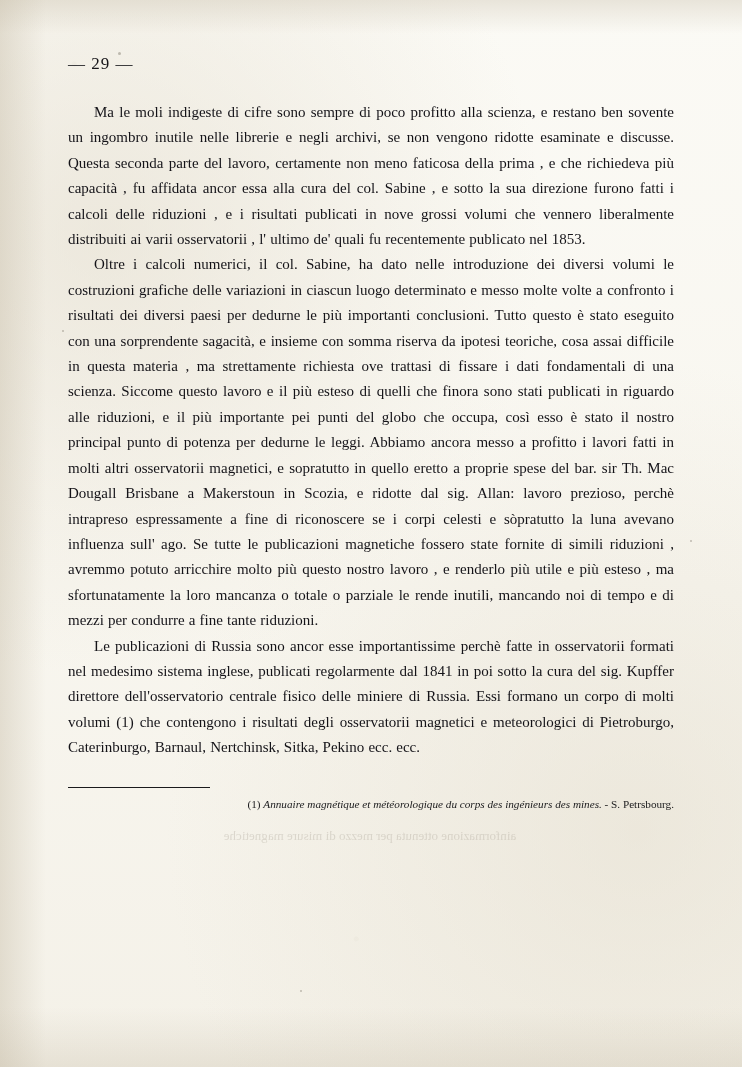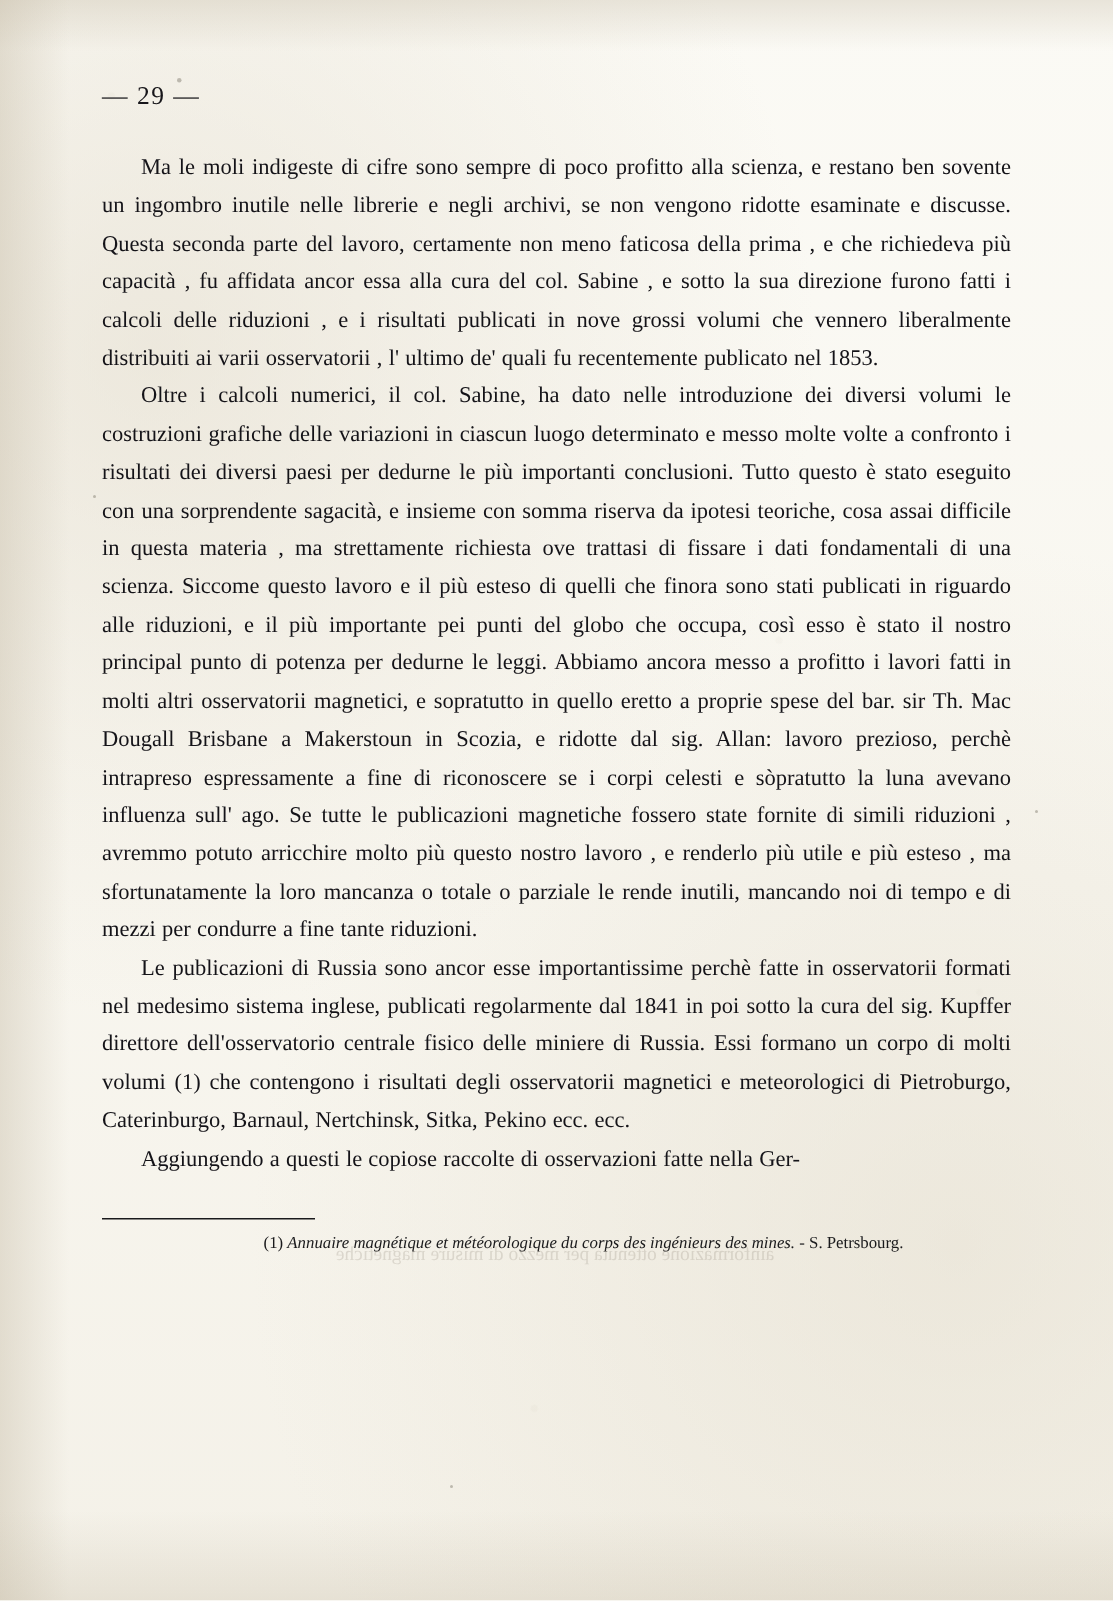--- a/index.html
+++ b/index.html
@@ -67,21 +67,21 @@
     margin-left: 0;
     width: 142px;
     height: 0;
     border-top: 1.4px solid #1a1a1c;
   }
   .footnote {
     margin-top: 9px;
     font-size: 11.2px;
     line-height: 15px;
     color: #1a1a1c;
-    text-align: center;
+    text-align: right;
     padding-left: 36px;
   }
   .footnote .it {
     font-style: italic;
   }
   .bleed {
     position: absolute;
     left: 90px;
     top: 826px;
     width: 560px;
@@ -133,21 +133,20 @@
   <div class="speck" style="left:690px;top:540px;width:2px;height:2px;"></div>
   <div class="speck" style="left:300px;top:990px;width:2px;height:2px;"></div>
 
   <div class="content">
 
     <div class="page-number-line">— 29 —</div>
 
     <p class="para">Ma le moli indigeste di cifre sono sempre di poco profitto alla scienza, e restano ben sovente un ingombro inutile nelle librerie e negli archivi, se non vengono ridotte esaminate e discusse. Questa seconda parte del lavoro, certamente non meno faticosa della prima , e che richiedeva più capacità , fu affidata ancor essa alla cura del col. Sabine , e sotto la sua direzione furono fatti i calcoli delle riduzioni , e i risultati publicati in nove grossi volumi che vennero liberalmente distribuiti ai varii osservatorii , l' ultimo de' quali fu recentemente publicato nel 1853.</p>
     <p class="para">Oltre i calcoli numerici, il col. Sabine, ha dato nelle introduzione dei diversi volumi le costruzioni grafiche delle variazioni in ciascun luogo determinato e messo molte volte a confronto i risultati dei diversi paesi per dedurne le più importanti conclusioni. Tutto questo è stato eseguito con una sorprendente sagacità, e insieme con somma riserva da ipotesi teoriche, cosa assai difficile in questa materia , ma strettamente richiesta ove trattasi di fissare i dati fondamentali di una scienza. Siccome questo lavoro e il più esteso di quelli che finora sono stati publicati in riguardo alle riduzioni, e il più importante pei punti del globo che occupa, così esso è stato il nostro principal punto di potenza per dedurne le leggi. Abbiamo ancora messo a profitto i lavori fatti in molti altri osservatorii magnetici, e sopratutto in quello eretto a proprie spese del bar. sir Th. Mac Dougall Brisbane a Makerstoun in Scozia, e ridotte dal sig. Allan: lavoro prezioso, perchè intrapreso espressamente a fine di riconoscere se i corpi celesti e sòpratutto la luna avevano influenza sull' ago. Se tutte le publicazioni magnetiche fossero state fornite di simili riduzioni , avremmo potuto arricchire molto più questo nostro lavoro , e renderlo più utile e più esteso , ma sfortunatamente la loro mancanza o totale o parziale le rende inutili, mancando noi di tempo e di mezzi per condurre a fine tante riduzioni.</p>
     <p class="para">Le publicazioni di Russia sono ancor esse importantissime perchè fatte in osservatorii formati nel medesimo sistema inglese, publicati regolarmente dal 1841 in poi sotto la cura del sig. Kupffer direttore dell'osservatorio centrale fisico delle miniere di Russia. Essi formano un corpo di molti volumi (1) che contengono i risultati degli osservatorii magnetici e meteorologici di Pietroburgo, Caterinburgo, Barnaul, Nertchinsk, Sitka, Pekino ecc. ecc.</p>
-    <p class="para">Aggiungendo a questi le copiose raccolte di osservazioni fatte nella Ger-</p>
 
     <div class="footnote-rule"></div>
 
     <div class="footnote">
       <span>(1)</span>
       <span class="it">Annuaire magnétique et météorologique du corps des ingénieurs des mines.</span>
       <span>- S. Petrsbourg.</span>
     </div>
 
   </div>

